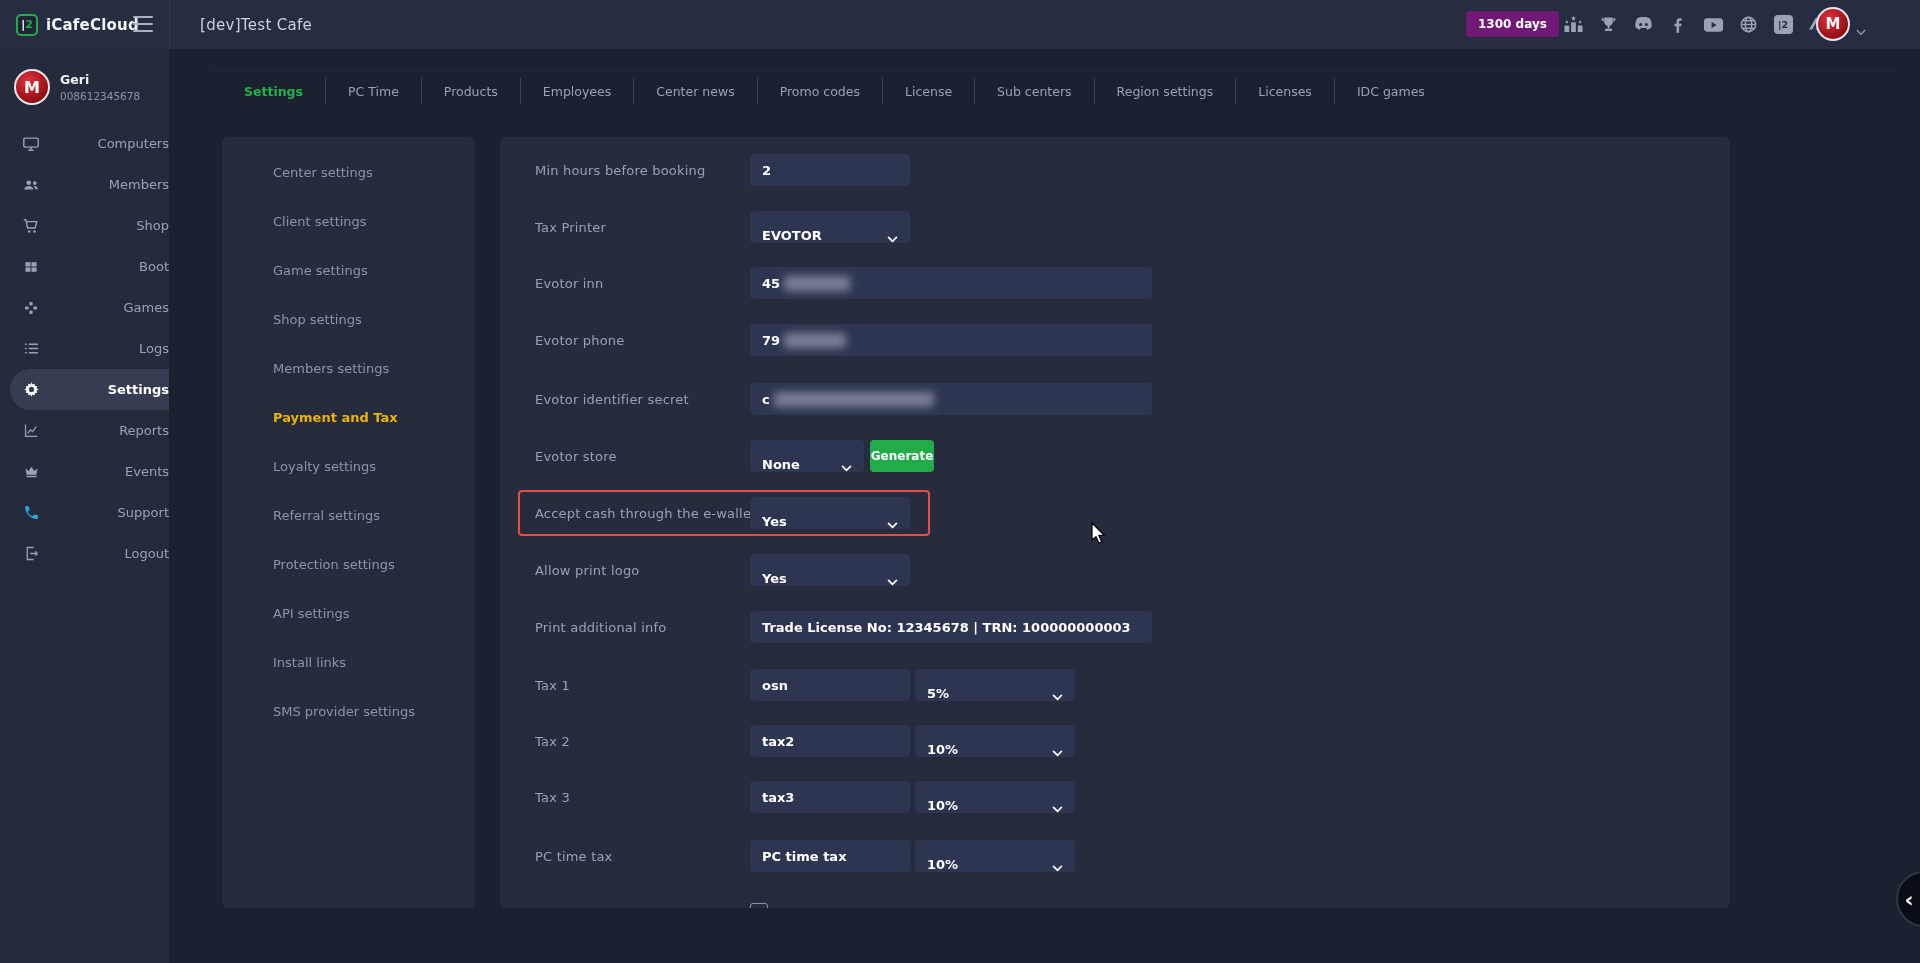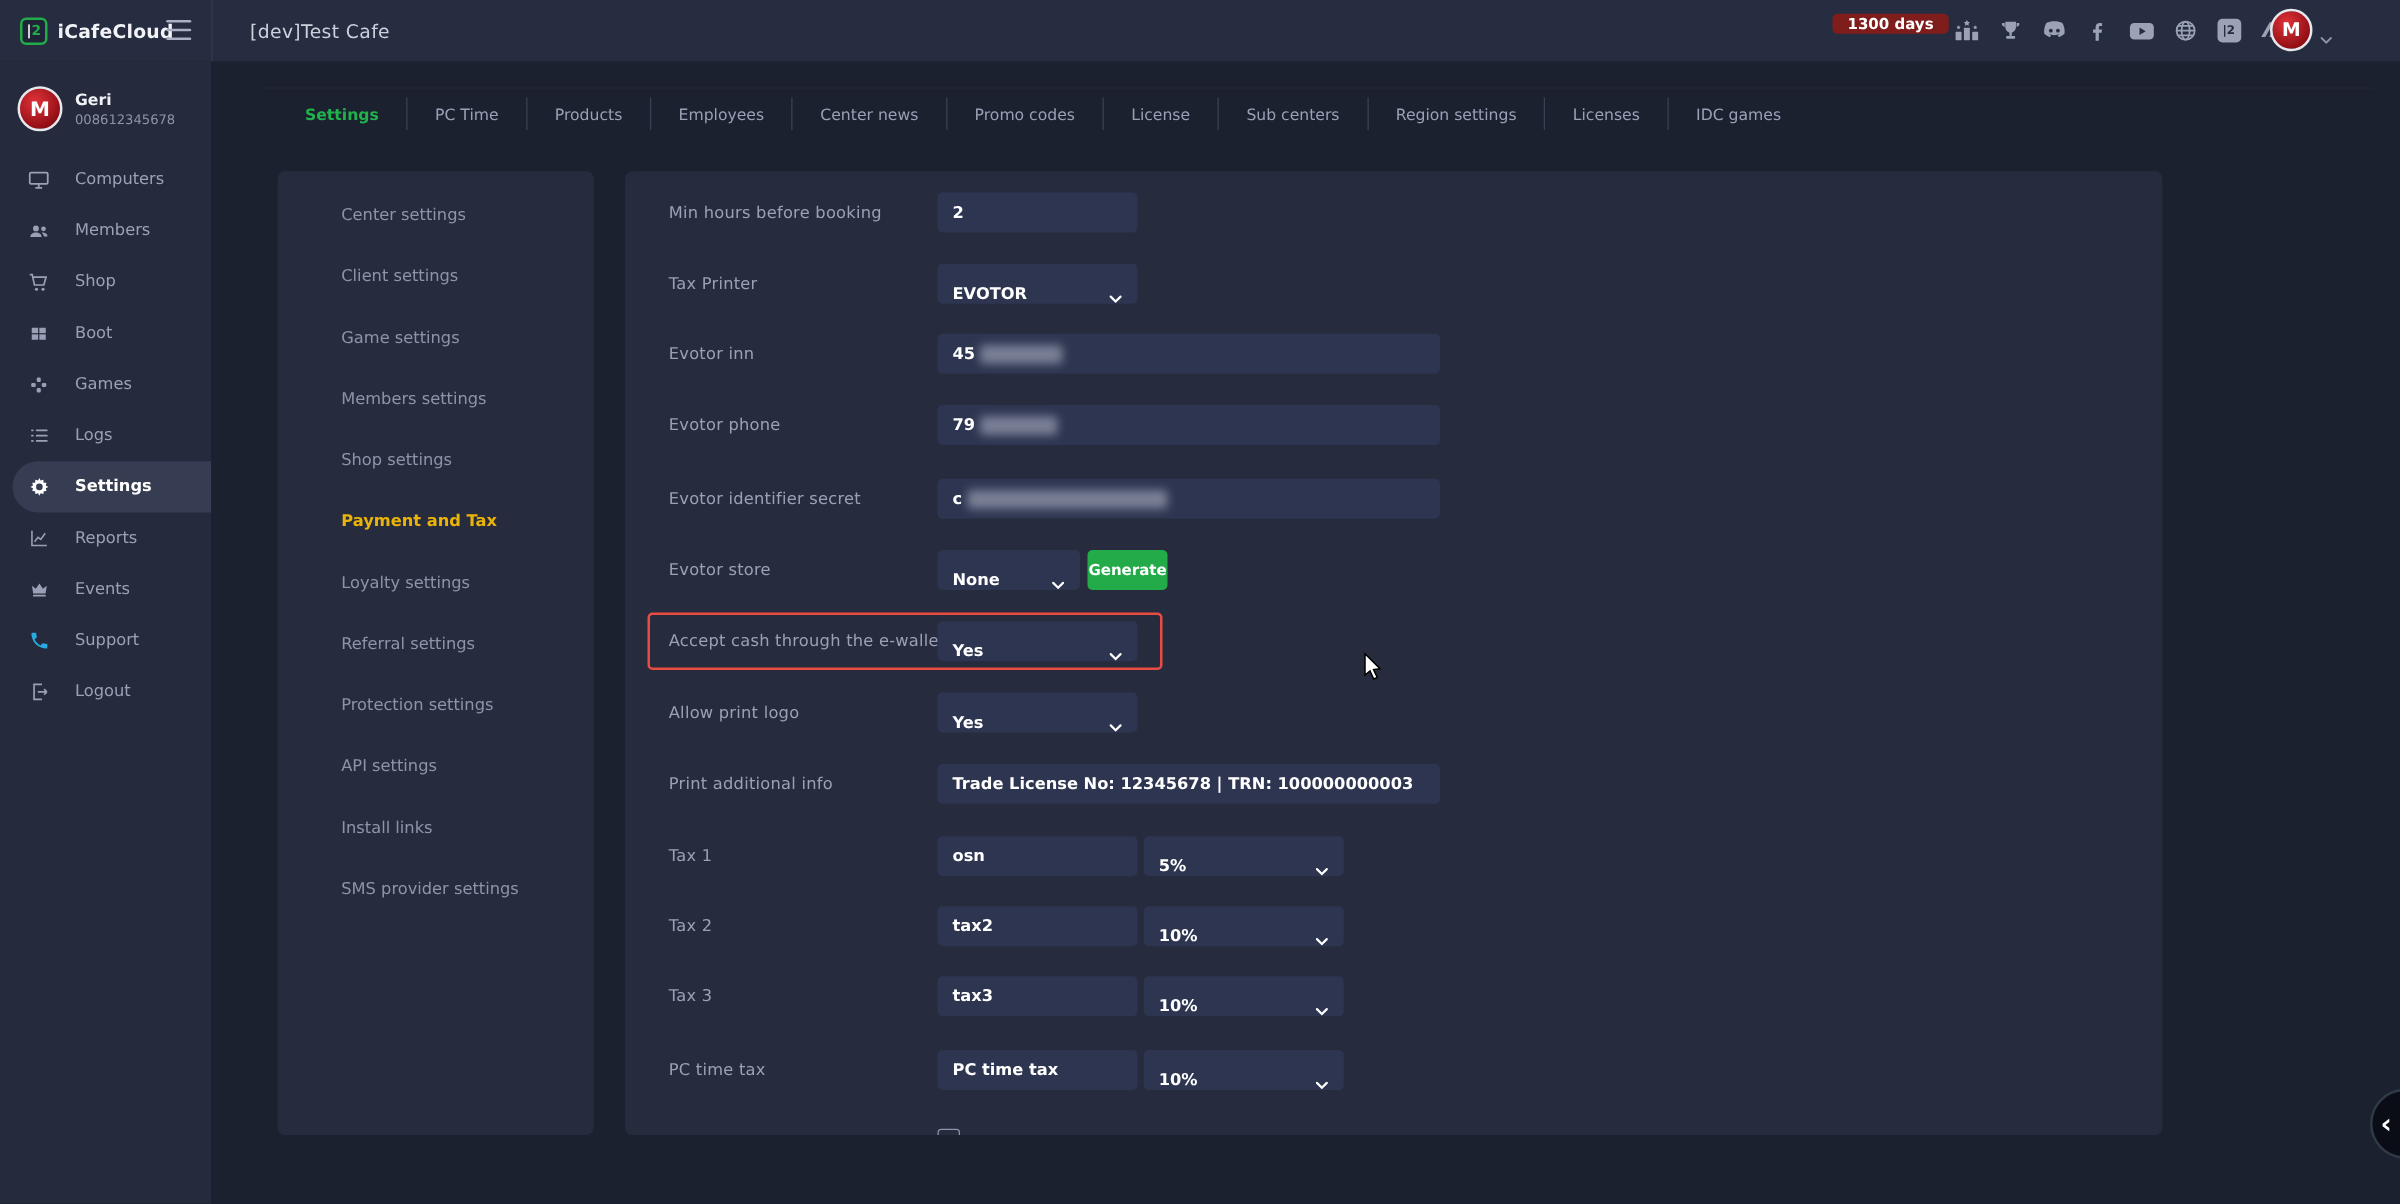--- a/index.html
+++ b/index.html
@@ -11,41 +11,41 @@
   .topbar { position:absolute; left:0; top:0; width:1920px; height:49px; background:#262d41; z-index:5; }
   .topbar .brand { position:absolute; left:16px; top:0; height:49px; display:flex; align-items:center; gap:8px; cursor:pointer; }
   .logo-sq { width:22px; height:22px; border:2px solid #23ab4a; border-radius:5px; display:flex; align-items:center; justify-content:center;
     font-size:11px; font-weight:bold; color:#fff; background:#1f2536; }
   .logo-sq i { font-style:normal; color:#23ab4a; }
   .brand-name { font-size:15px; font-weight:bold; color:#f2f3f7; letter-spacing:.2px; }
   .hamburger { position:absolute; left:133px; top:16px; width:20px; height:16px; display:flex; flex-direction:column; justify-content:space-between; cursor:pointer; }
   .hamburger span { display:block; height:2px; background:#aab0c2; border-radius:1px; }
   .topbar-divider { position:absolute; left:169px; top:0; width:1px; height:49px; background:#333a4f; }
   .cafe-title { position:absolute; left:200px; top:0; height:49px; display:flex; align-items:center; font-size:15px; color:#cdd1dd; letter-spacing:.3px; }
-  .days-badge { position:absolute; left:1466px; top:11px; height:16px; padding:0 12px; background:#7f1d1d; border-radius:4px;
+  .days-badge { position:absolute; left:1466px; top:11px; height:26px; padding:0 12px; background:#701a75; border-radius:4px;
     display:flex; align-items:center; font-size:12px; font-weight:bold; color:#fff; cursor:pointer; }
   .top-icons { position:absolute; left:1562px; top:0; height:49px; display:flex; align-items:center; gap:13px; color:#9ba2b5; }
   .top-icons .ticon { width:22px; height:22px; display:flex; align-items:center; justify-content:center; cursor:pointer; }
   .icafe-mini { width:19px; height:19px; border-radius:4px; background:#9ba2b5; color:#262d41; font-size:9.5px; font-weight:bold;
     display:flex; align-items:center; justify-content:center; }
   .top-avatar { position:absolute; left:1816px; top:7px; width:34px; height:34px; border-radius:50%;
     background:radial-gradient(circle at 38% 32%, #e03239, #8e0d13 75%); border:2px solid #e7e8ee;
     display:flex; align-items:center; justify-content:center; font-weight:bold; font-size:15px; color:#fff; cursor:pointer; }
   .top-avatar-chev { position:absolute; left:1856px; top:21px; color:#8d94a9; cursor:pointer; }
 
   
   .sidebar { position:absolute; left:0; top:49px; width:169px; height:914px; background:#252b3c; }
   .side-user { display:flex; align-items:center; gap:10px; padding:20px 0 18px 14px; }
   .side-avatar { width:36px; height:36px; border-radius:50%; flex:0 0 36px;
     background:radial-gradient(circle at 38% 32%, #e03239, #8e0d13 75%); border:2px solid #e7e8ee;
     display:flex; align-items:center; justify-content:center; font-weight:bold; font-size:16px; color:#fff; }
   .side-user .name { font-size:12.5px; font-weight:bold; color:#f0f2f6; }
   .side-user .uid { font-size:10.5px; color:#8d94a9; margin-top:3px; }
   .nav-item { height:41px; display:flex; align-items:center; gap:20px; padding-left:22px;
-    font-size:13px; color:#9aa1b6; cursor:pointer; }
+    font-size:13px; color:#9aa1b6; cursor:pointer;justify-content:space-between; }
   .nav-item .nicon { width:18px; height:18px; flex:0 0 18px; display:flex; align-items:center; justify-content:center; }
   .nav-item.active { background:#363d52; border-radius:21px 0 0 21px; margin-left:10px; padding-left:12px;
     color:#ffffff; font-weight:bold; }
   .nav-item.support-blue .nicon { color:#2aa9e1; }
 
   
   .main { position:absolute; left:169px; top:49px; width:1751px; height:914px; background:#1c2130; }
 
   .tabs-wrap { position:absolute; left:42px; top:21px; width:1688px; border-top:1px solid #39405434; }
   .tabs { display:flex; align-items:center; height:40px; margin-left:11px; }
@@ -305,22 +305,22 @@
       <div class="tab">Licenses</div>
         <div class="tab-sep"></div>
       <div class="tab">IDC games</div>
     </div>
   </div>
 
   <div class="card subnav-card">
     <div class="snav-item">Center settings</div>
     <div class="snav-item">Client settings</div>
     <div class="snav-item">Game settings</div>
+    <div class="snav-item">Shop settings</div>
     <div class="snav-item">Members settings</div>
-    <div class="snav-item">Shop settings</div>
     <div class="snav-item active">Payment and Tax</div>
     <div class="snav-item">Loyalty settings</div>
     <div class="snav-item">Referral settings</div>
     <div class="snav-item">Protection settings</div>
     <div class="snav-item">API settings</div>
     <div class="snav-item">Install links</div>
     <div class="snav-item">SMS provider settings</div>
   </div>
 
   <div class="card form-card">

